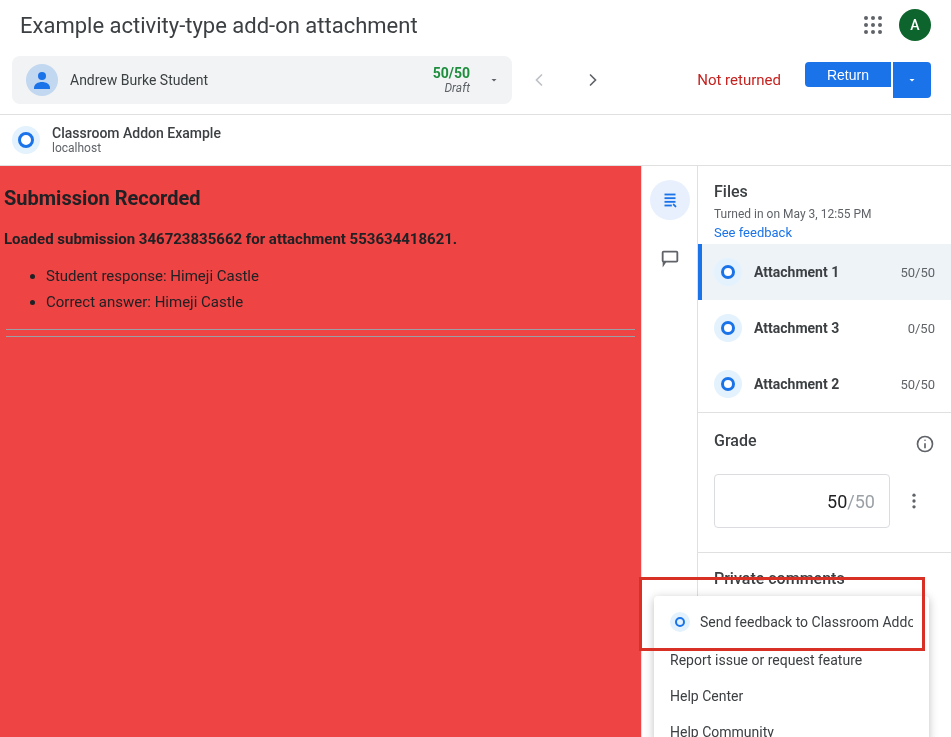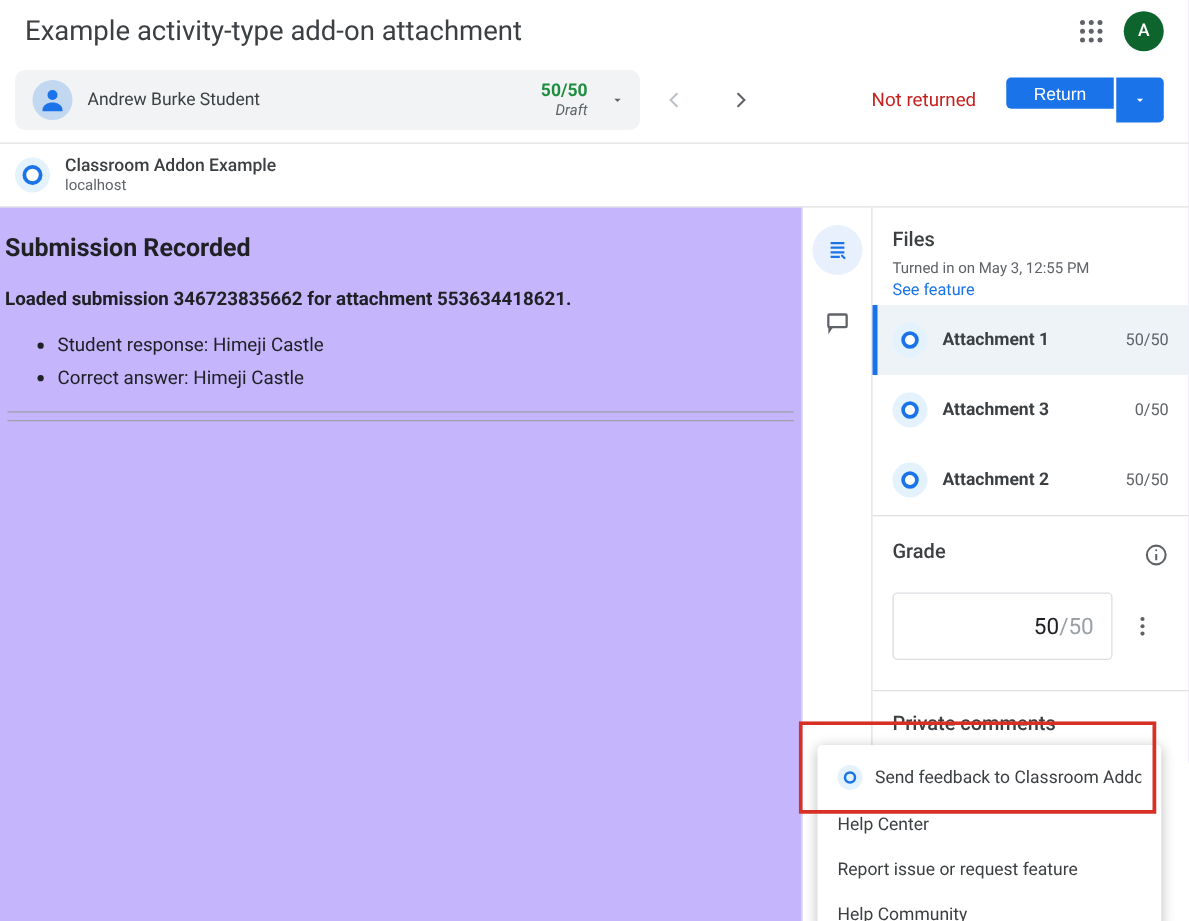--- a/index.html
+++ b/index.html
@@ -95,21 +95,21 @@
     width:28px; height:28px; border-radius:50%; background:#e3f2fd;
     display:flex; align-items:center; justify-content:center; flex-shrink:0;
   }
   .addon-icon-inner { width:16px; height:16px; border-radius:50%; border:3px solid #1a73e8; background:#fff;}
   .addon-text { display:flex; flex-direction:column;}
   .addon-title { font-size:14px; font-weight:500; color:#3c4043;}
   .addon-sub { font-size:12px; color:#5f6368;}
   
   .main-area { display:flex; height: calc(737px - 50px - 64px - 52px);}
   .left-pane {
-    background:#c4b5fd;
+    background:#ef4444;
     flex: 1;
     padding: 20px 4px 4px 4px;
     border-right:1px solid #e0e0e0;
     overflow:auto;
   }
   .sub-recorded { font-size:20px; font-weight:700; margin-bottom:20px; color:#202124;}
   .loaded-text { font-size:15px; font-weight:700; margin-bottom:16px; color:#202124;}
   .bullets { margin-left:42px; font-size:15px; line-height:1.7;}
   .hr { border:none; border-top:1px solid #9aa0a6; margin:14px 2px 0 2px;}
   .hr2 { border:none; border-top:1px solid #9aa0a6; margin:6px 2px 0 2px;}
@@ -279,21 +279,21 @@
         <rect x="4" y="5" width="16" height="11" rx="1"></rect>
           <path d="M7 16l-2 3v-3"></path>
       </svg>
     </div>
   </div>
 
   <div class="right-panel">
     <div class="section" style="border-bottom:none; padding-bottom:4px;">
       <div class="section-title">Files</div>
       <div class="meta">Turned in on May 3, 12:55 PM</div>
-      <div class="link">See feature</div>
+      <div class="link">See feedback</div>
     </div>
     <div class="files-list" id="files-list">
         <div class="file-row selected">
     <div class="file-icon">
             <div class="file-icon-inner"></div>
           </div>
     <div class="file-name">Attachment 1</div>
     <div class="file-score">50/50</div>
         </div>
         <div class="file-row">
@@ -346,22 +346,22 @@
 </div>
 
 <div class="popup" style="position:fixed; left:654px; top:596px; width:275px;">
   <div class="popup-item">
     <span class="mini-icon">
         <span class="c"></span>
       </span>
     <span style="overflow:hidden; text-overflow:clip;">Send feedback to Classroom Addon Example</span>
   </div>
   <div class="popup-item">
+      <span>Report issue or request feature</span>
+    </div>
+  <div class="popup-item">
       <span>Help Center</span>
-    </div>
-  <div class="popup-item">
-      <span>Report issue or request feature</span>
     </div>
   <div class="popup-item">
       <span>Help Community</span>
     </div>
 </div>
 <div class="highlight-box" style="position:fixed; left:639px; top:577px; width:286px; height:74px;"></div>
 
 </body></html>

